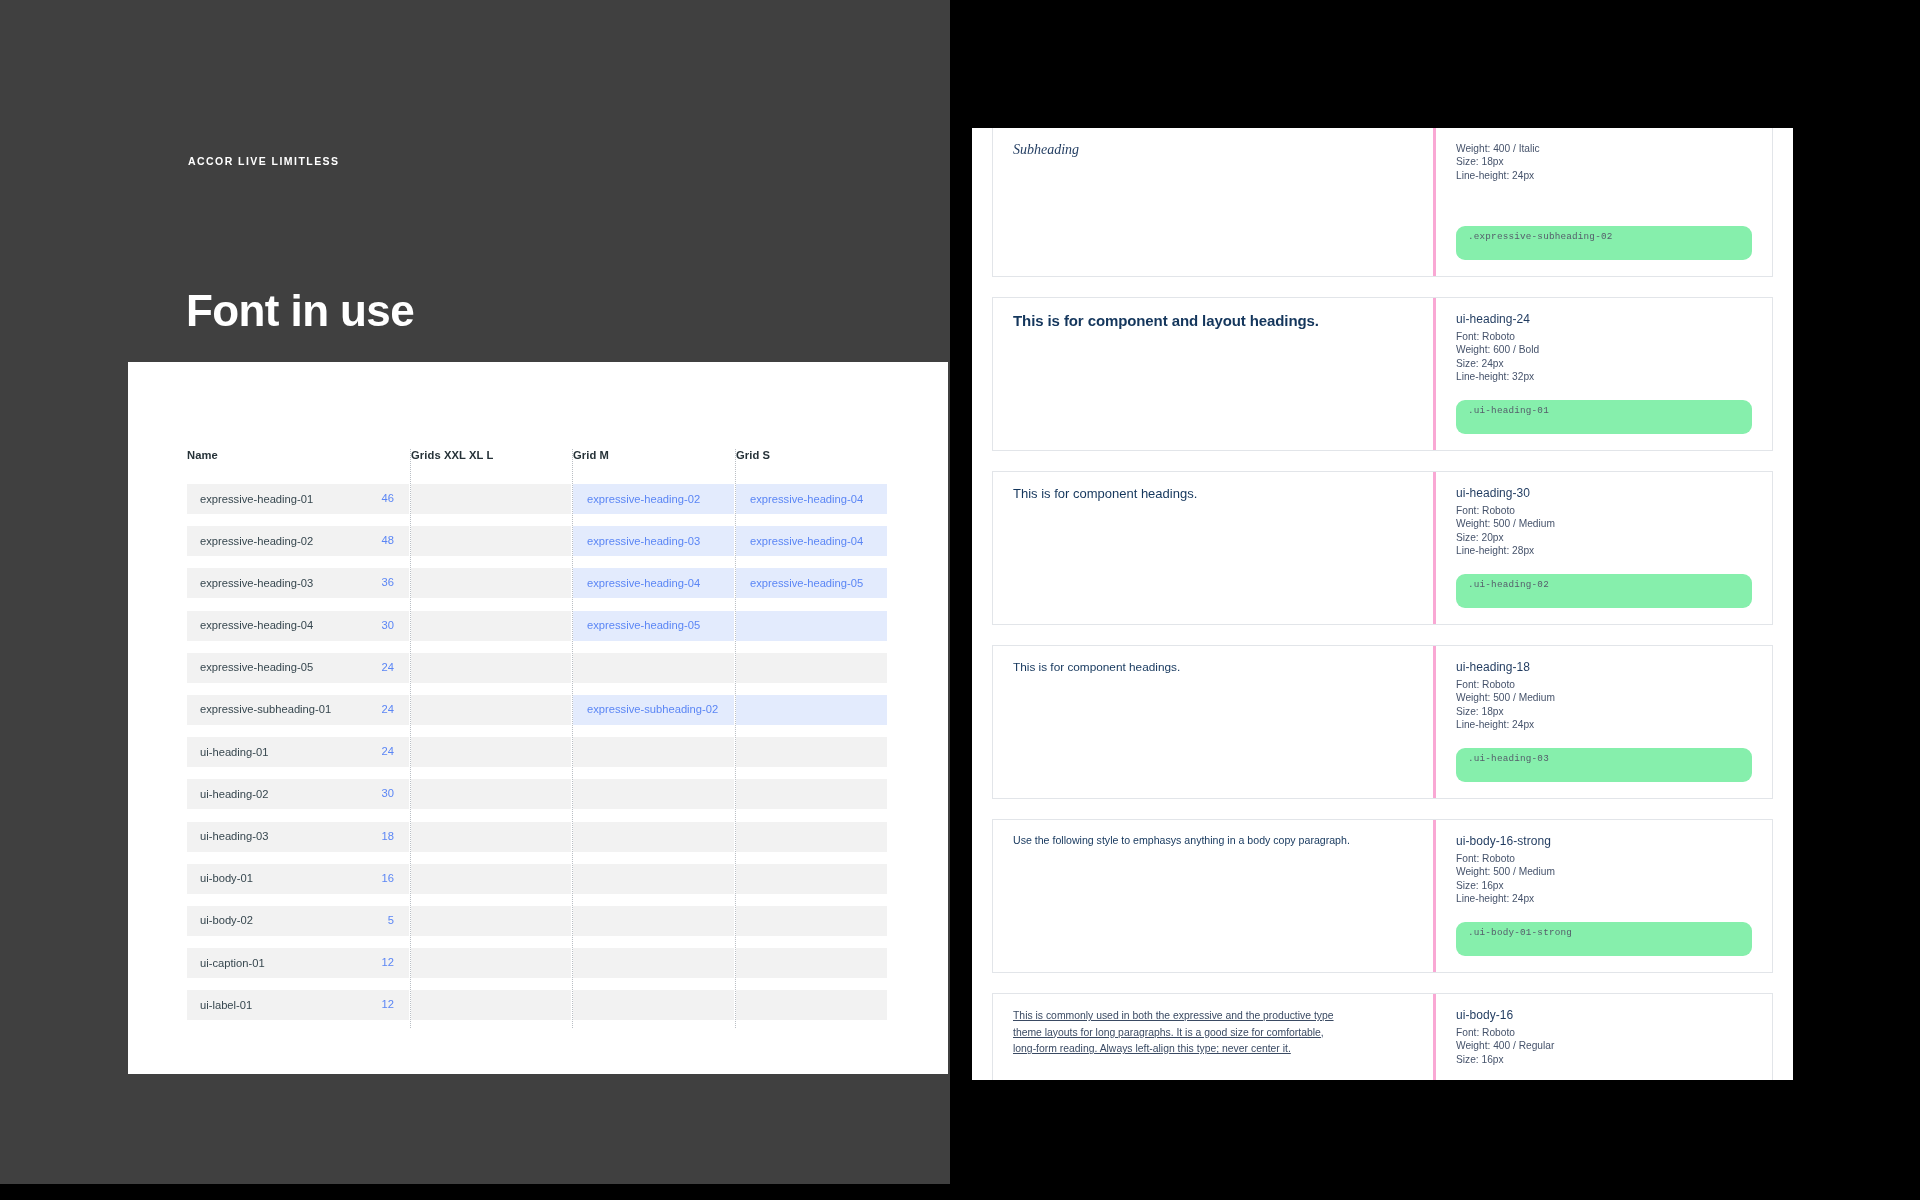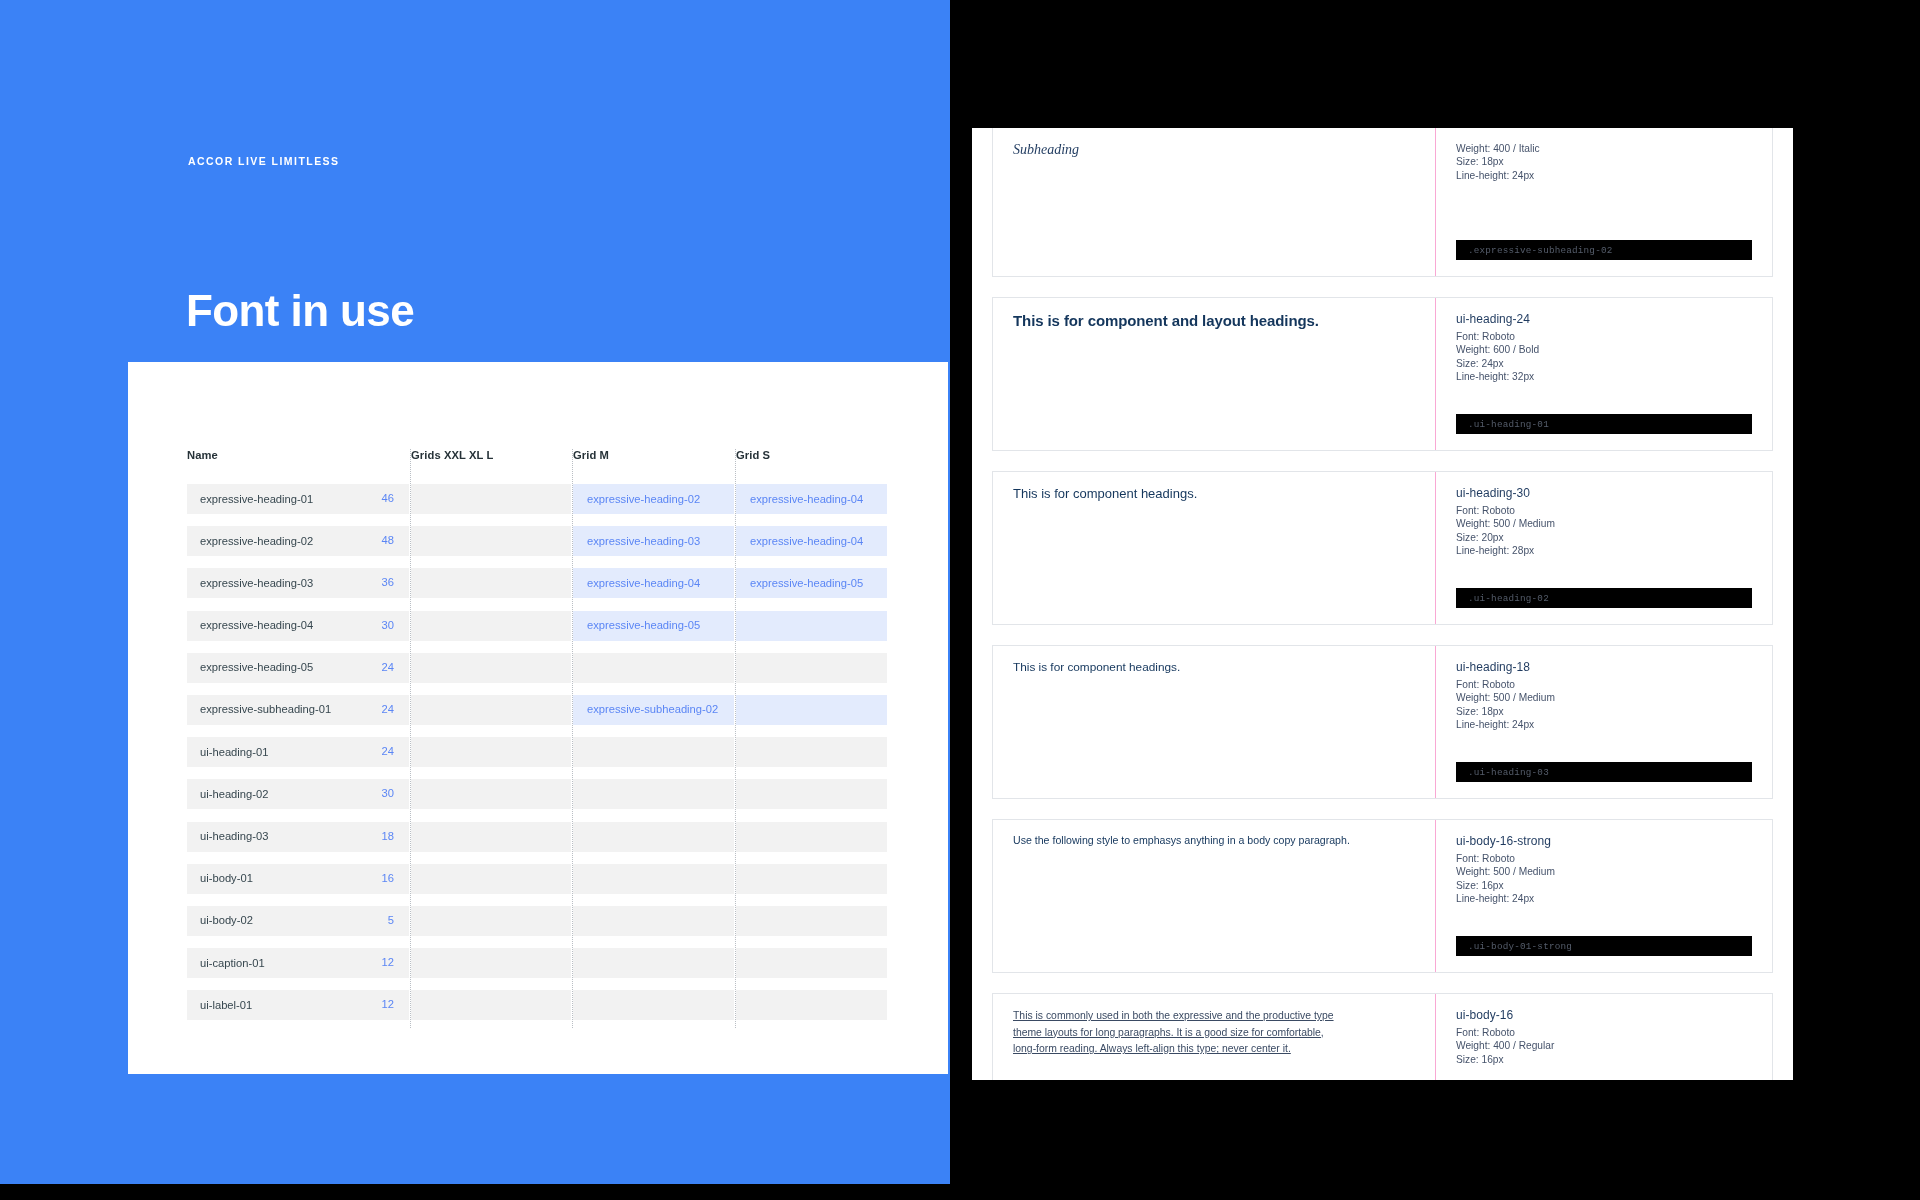--- a/index.html
+++ b/index.html
@@ -8,21 +8,21 @@
     width: 1920px; height: 1200px;
     background: #000000;
     font-family: "Liberation Sans", sans-serif;
     overflow: hidden;
   }
   .stage { position: relative; width: 1920px; height: 1200px; background:#000; }
 
   
   .left-slide {
     position: absolute; left: 0; top: 0; width: 950px; height: 1184px;
-    background: #3b82f6;
+    background: #404040;
   }
   .kicker {
     position: absolute; left: 188px; top: 155px;
     color: #ffffff; font-size: 10.5px; font-weight: 700;
     letter-spacing: 1.45px;
   }
   .big-title {
     position: absolute; left: 186px; top: 285px;
     color: #ffffff; font-size: 44px; font-weight: 700;
     letter-spacing: -0.6px; line-height: 52px;
@@ -95,38 +95,38 @@
     border: 1px solid #e2e5e9;
     display: flex;
     background: #fff;
   }
   .spec-card.first { border-top: none; margin-top: 0; }
   .sample-pane {
     position: relative;
     width: 443px;
     min-height: 130px;
     padding: 14px 20px 20px 20px;
-    border-right: 1px solid #f9a8d4;
+    border-right: 3px solid #f9a8d4;
   }
   .meta-pane {
     position: relative;
     flex: 1;
     min-height: 130px;
     padding: 14px 20px 16px 20px;
   }
   .meta-title {
     font-size: 12px; font-weight: 400; color: #1f3a5f;
     margin-bottom: 4px; letter-spacing: 0.05px;
   }
   .meta-line {
     font-size: 10.2px; color: #46536b; line-height: 13.3px;
   }
   .code-chip {
     position: absolute; left: 20px; right: 20px; bottom: 16px;
-    height: 20px; background: #000000;
+    height: 34px; background: #86efac; border-radius: 9px;
   }
   .code-chip span {
     position: absolute; left: 12px; top: 5px;
     font-family: "Liberation Mono", monospace;
     font-size: 9.3px; color: #555d6b; letter-spacing: 0.2px;
   }
 
   
   .s-subheading {
     font-family: "Liberation Serif", serif;

